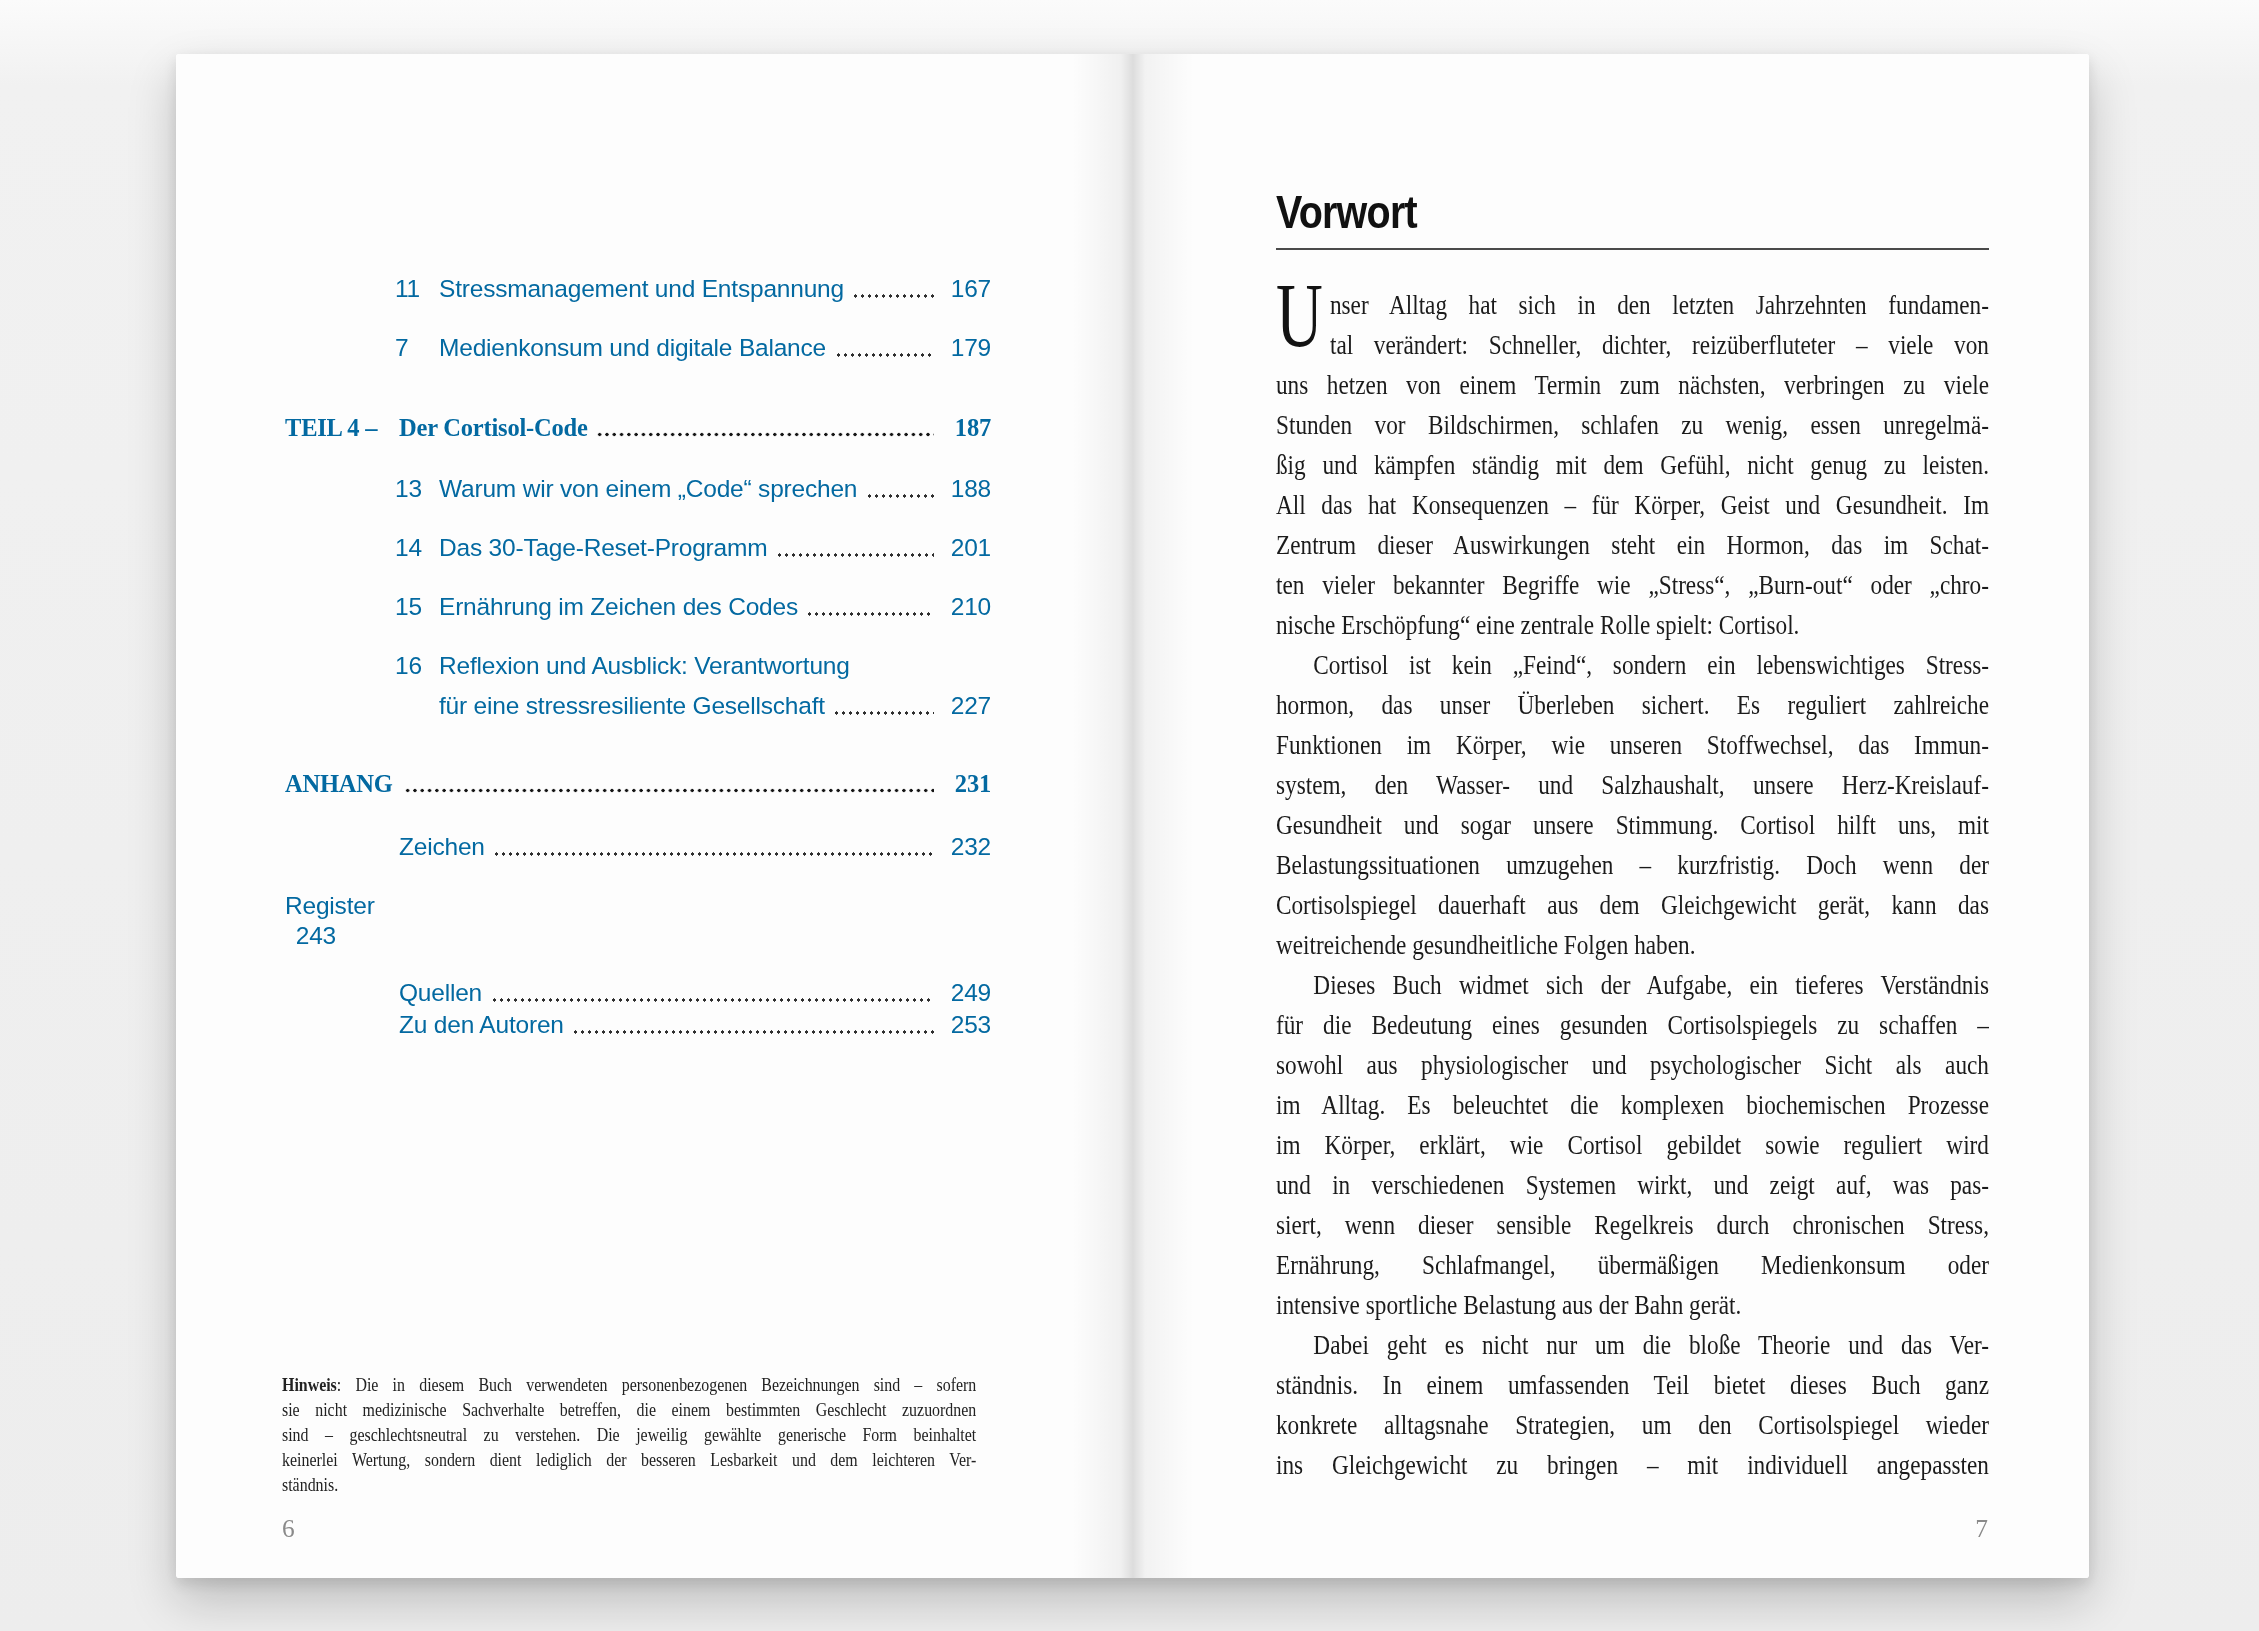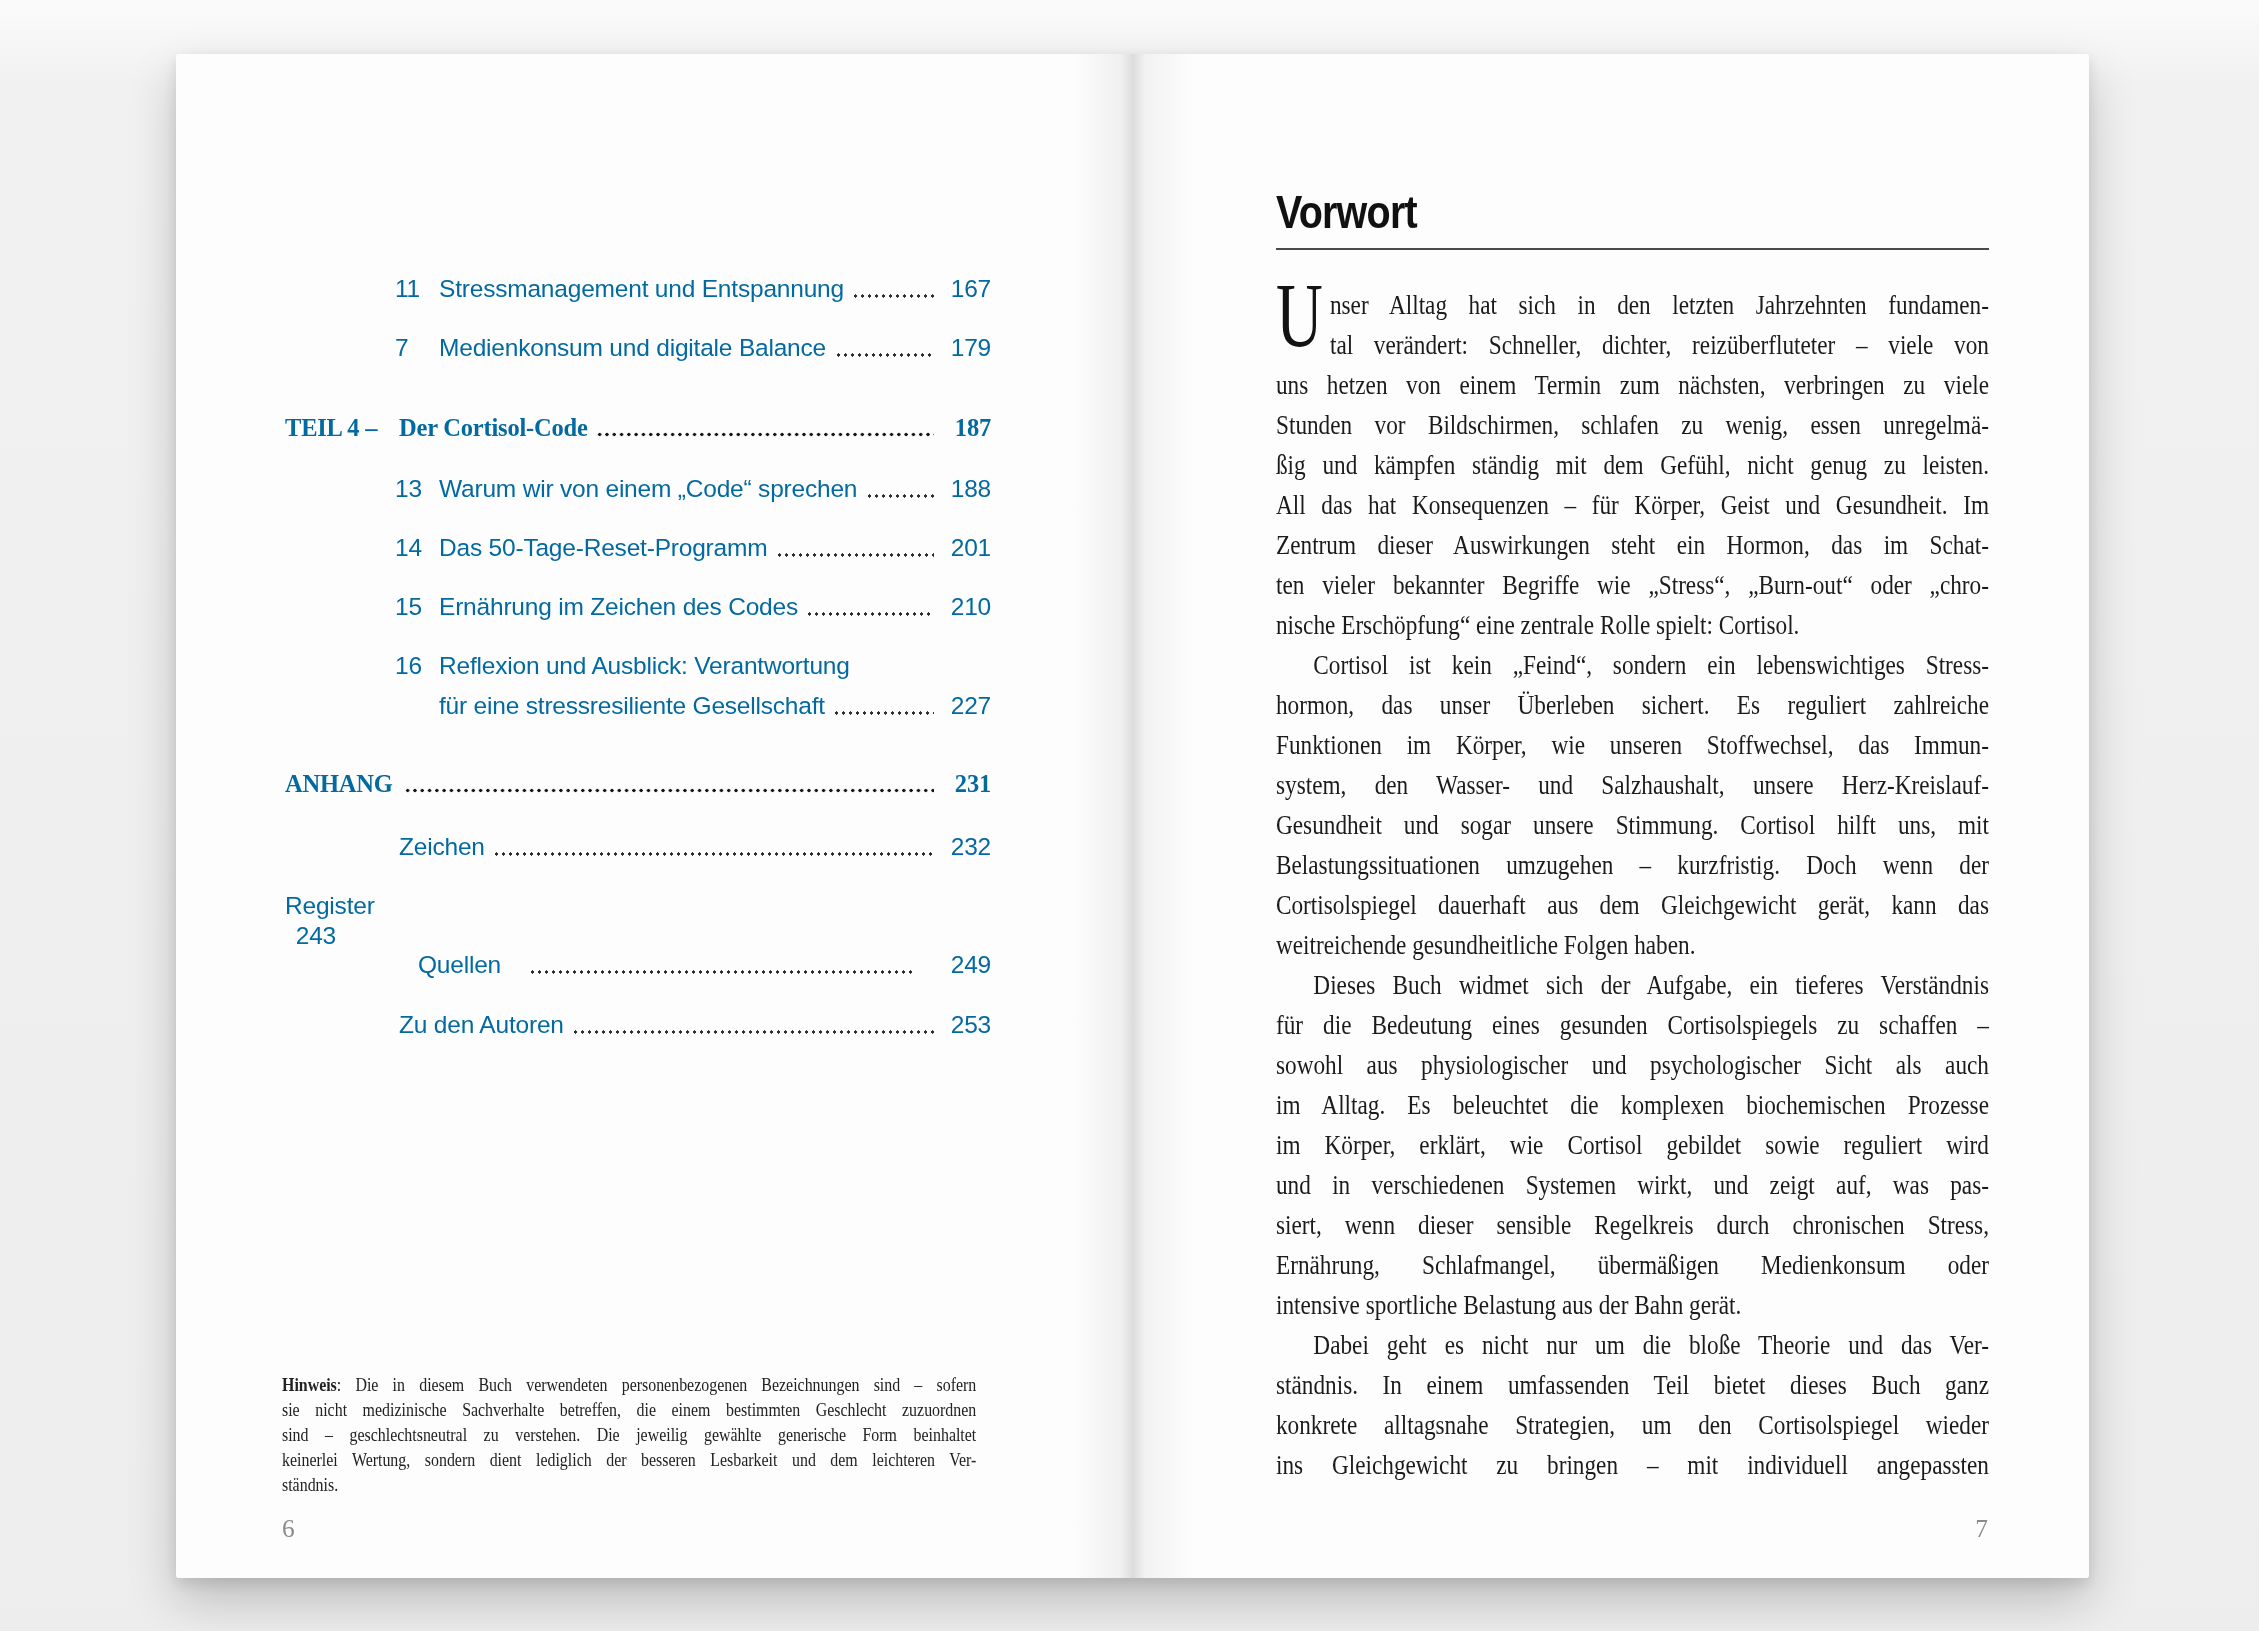--- a/index.html
+++ b/index.html
@@ -112,21 +112,21 @@
         <div class="toc-row chapter" style="top: 420px;">
           <span class="sp117"></span>
           <span class="num">13</span>
           <span>Warum wir von einem „Code“ sprechen</span>
           <span class="leader"></span>
           <span class="pg">188</span>
         </div>
         <div class="toc-row chapter" style="top: 479px;">
           <span class="sp117"></span>
           <span class="num">14</span>
-          <span>Das 50-Tage-Reset-Programm</span>
+          <span>Das 30-Tage-Reset-Programm</span>
           <span class="leader"></span>
           <span class="pg">201</span>
         </div>
         <div class="toc-row chapter" style="top: 538px;">
           <span class="sp117"></span>
           <span class="num">15</span>
           <span>Ernährung im Zeichen des Codes</span>
           <span class="leader"></span>
           <span class="pg">210</span>
         </div>
@@ -151,21 +151,21 @@
           <span>Zeichen</span>
           <span class="leader"></span>
           <span class="pg">232</span>
         </div>
         <div class="toc-row sub" style="top: 837px; flex-direction: column;">
           <span class="sp121"></span>
           <span>Register</span>
           <span class="leader"></span>
           <span class="pg">243</span>
         </div>
-        <div class="toc-row sub" style="top: 896px; gap: 19px;">
+        <div class="toc-row sub" style="top: 924px;">
           <span class="sp121"></span>
           <span>Quellen</span>
           <span class="leader"></span>
           <span class="pg">249</span>
         </div>
         <div class="toc-row sub" style="top: 956px;">
           <span class="sp121"></span>
           <span>Zu den Autoren</span>
           <span class="leader"></span>
           <span class="pg">253</span>

